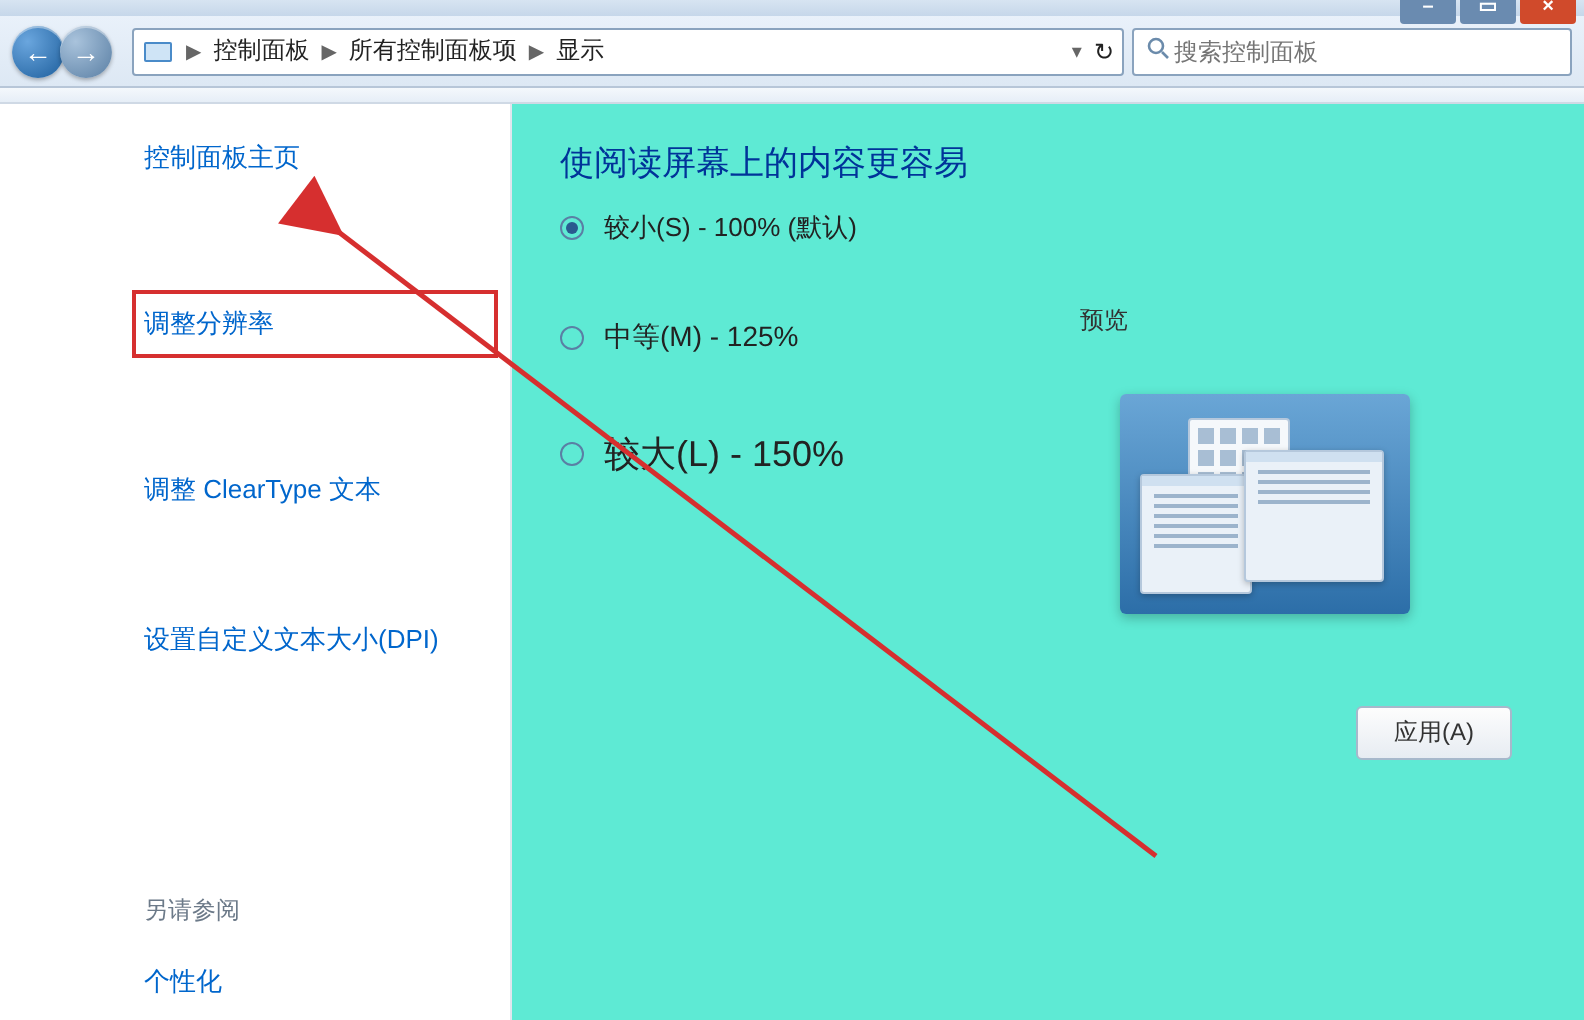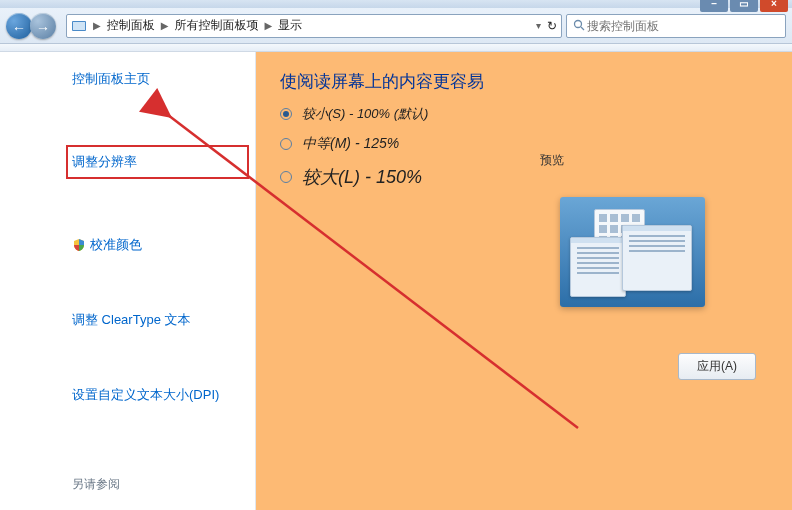--- a/index.html
+++ b/index.html
@@ -35,26 +35,26 @@
   
   .body { display: flex; height: calc(510px - 8px - 36px - 8px); padding-left: 48px; }
   .sidebar { width: 208px; border-right: 1px solid #e0e6ee; padding: 18px 12px 10px 24px; display: flex; flex-direction: column; gap: 12px; background: #fff; }
   .side-top-link { color: #0066cc; font-size: 13px; }
   .side-link { color: #0066cc; font-size: 13px; display: flex; align-items: center; gap: 4px; margin-top: 45px; }
   .side-link.highlight { border: 2px solid #d62f2f; padding: 6px 8px 6px 4px; margin-left: -6px; margin-right: -6px; }
   .see-also-label { color: #6c7a89; font-size: 12px; margin-top: auto; padding-top: 60px; }
   .see-also-link { color: #0066cc; font-size: 13px; margin-top: 6px; }
   .shield { width: 14px; height: 14px; }
 
-  .content { flex: 1; padding: 18px 24px 10px 24px; position: relative; background: #fdba74; }
+  .content { flex: 1; padding: 18px 24px 10px 24px; position: relative; background: #5eead4; }
   .content h1 { font-size: 17px; font-weight: normal; color: #003399; margin: 0 0 12px 0; }
   .content .desc { font-size: 12px; color: #333; line-height: 1.6; margin-bottom: 22px; }
   .content .desc a { color: #0066cc; text-decoration: underline; }
 
-  .options { display: flex; flex-direction: column; gap: 12px; font-style: italic; }
+  .options { display: flex; flex-direction: column; gap: 37px; }
   .opt-row { display: flex; align-items: center; gap: 10px; font-size: 13px; color: #222; }
   .opt-row .radio { width: 12px; height: 12px; border: 1px solid #5a7fa4; border-radius: 50%; display: inline-flex; align-items: center; justify-content: center; }
   .opt-row .radio.checked::after { content: ""; width: 6px; height: 6px; background: #2a5a8f; border-radius: 50%; }
   .opt-2 { font-size: 14px; }
   .opt-3 { font-size: 18px; align-items: center; }
 
   .preview-area { position: absolute; right: 32px; top: 100px; width: 220px; }
   .preview-label { font-size: 12px; color: #333; margin-bottom: 28px; }
   .preview-box { width: 145px; height: 110px; margin-left: 20px; background: linear-gradient(#6aa6d6, #2c6ea8); border-radius: 3px; position: relative; overflow: hidden; box-shadow: 0 2px 6px rgba(0,0,0,.25); }
   .preview-win { position: absolute; background: #eaf1f8; border: 1px solid #b5c8dc; border-radius: 2px; box-shadow: 0 1px 3px rgba(0,0,0,.25); }
@@ -119,31 +119,20 @@
 <div class="toolbar"></div>
 
 <div class="body">
   <div class="sidebar">
     <div class="side-top-link">控制面板主页</div>
 
     <div class="side-link highlight">
       <span>调整分辨率</span>
     </div>
 
-    <div class="side-link">
-      <span class="shield">
-        <svg width="14" height="14" viewBox="0 0 14 14">
-          <path d="M7 1 L12 3 V7 C12 10 9.5 12.5 7 13 C4.5 12.5 2 10 2 7 V3 Z" fill="#f5c23e"></path>
-          <path d="M7 1 L12 3 V7 L7 7 Z" fill="#3b8bd0"></path>
-          <path d="M7 7 L7 13 C4.5 12.5 2 10 2 7 Z" fill="#d8443c"></path>
-          <path d="M7 7 L12 7 C12 10 9.5 12.5 7 13 Z" fill="#4aa84a"></path>
-        </svg>
-      </span>
-      <span>校准颜色</span>
-    </div>
 
     <div class="side-link">
       <span>调整 ClearType 文本</span>
     </div>
     <div class="side-link">
       <span>设置自定义文本大小(DPI)</span>
     </div>
 
     <div class="see-also-label">另请参阅</div>
     <div class="see-also-link">个性化</div>

